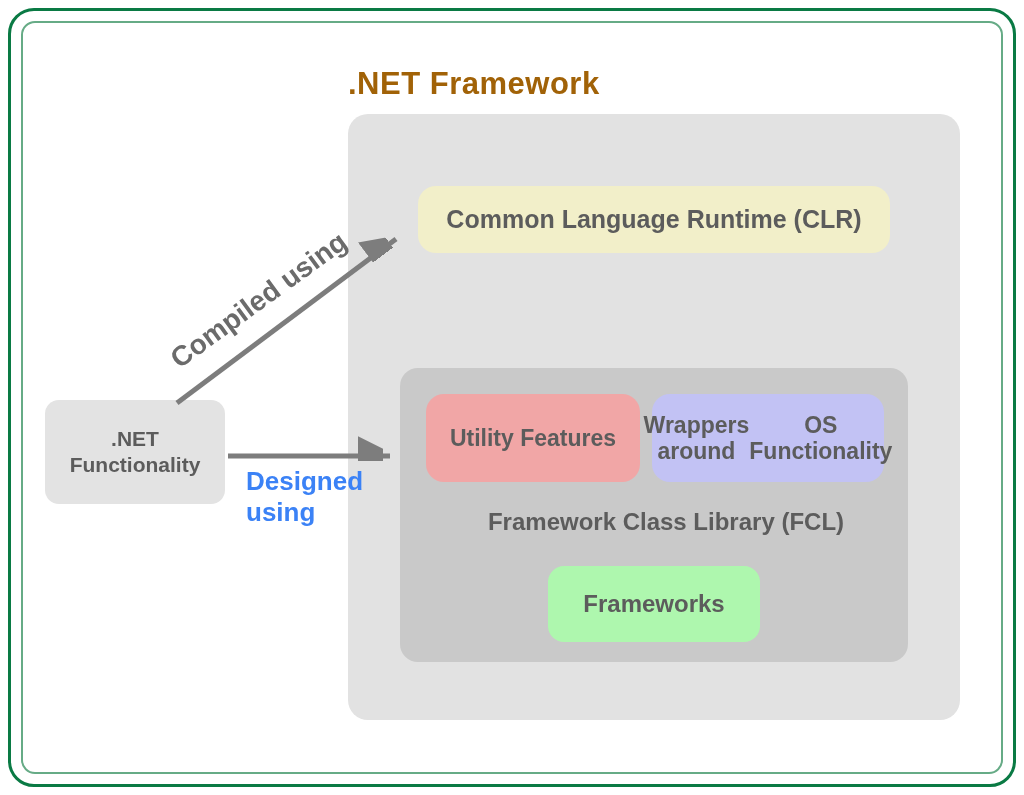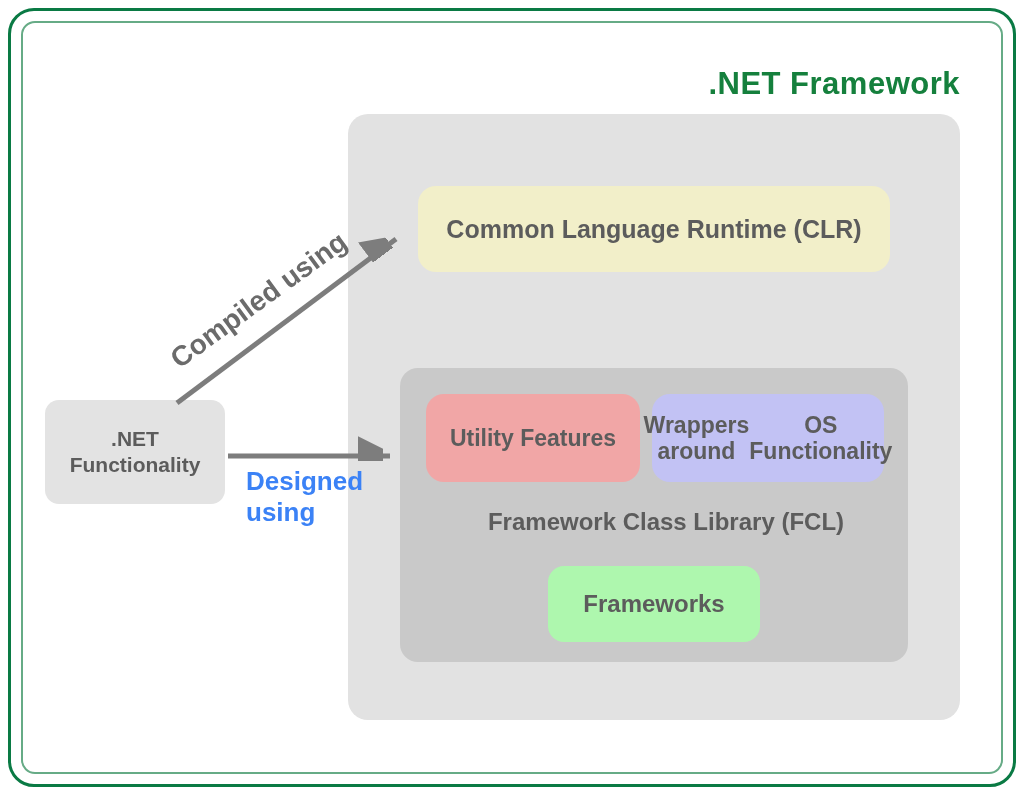--- a/index.html
+++ b/index.html
@@ -18,39 +18,39 @@
     border-radius: 26px;
   }
   .inner-border {
     position: absolute; inset: 21px;
     border: 2px solid #66ab86;
     border-radius: 14px;
   }
 
   .diagram-title {
     position: absolute; left: 348px; top: 66px; width: 612px;
-    text-align: right;
-    font-size: 31px; font-weight: 700; color: #15803d;
+    text-align: left;
+    font-size: 31px; font-weight: 700; color: #a16207;
     letter-spacing: 0.5px;
   }
 
   .net-framework-container {
     position: absolute; left: 348px; top: 114px; width: 612px; height: 606px;
     background: #e2e2e2; border-radius: 20px;
   }
 
   .box {
     position: absolute;
     display: flex; align-items: center; justify-content: center;
     text-align: center;
     font-weight: 700; color: #5c5c5c;
   }
 
   .clr-box {
-    left: 418px; top: 186px; width: 472px; height: 86px;
+    left: 418px; top: 186px; width: 472px; height: 67px;
     background: #f2efc9; border-radius: 18px;
     font-size: 25px;
   }
 
   .fcl-container {
     position: absolute; left: 400px; top: 368px; width: 508px; height: 294px;
     background: #c9c9c9; border-radius: 18px;
   }
 
   .utility-box {

